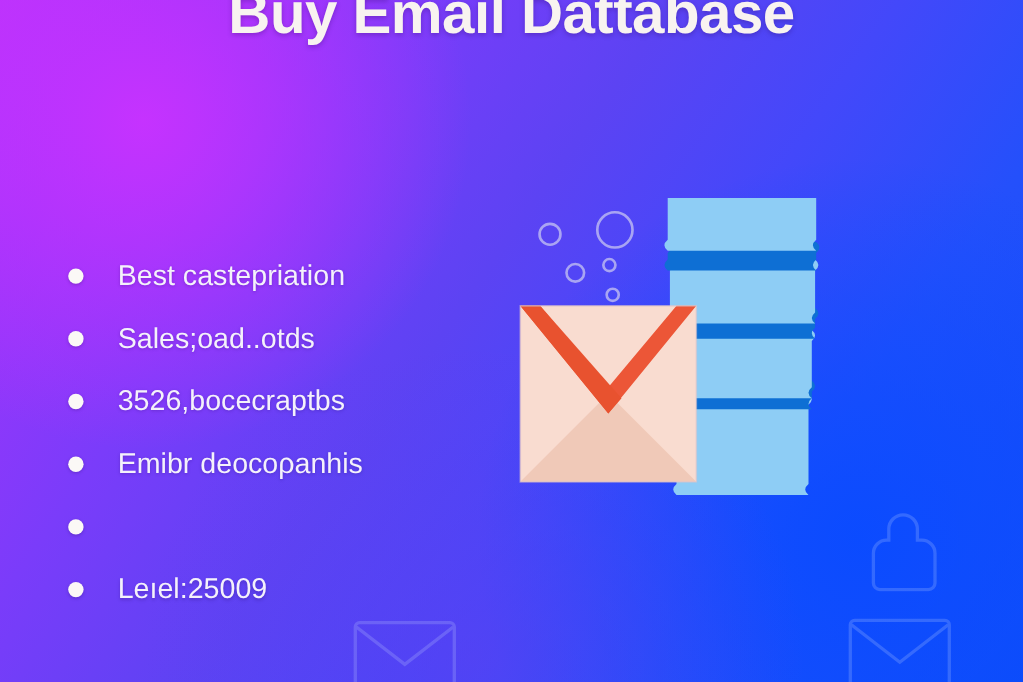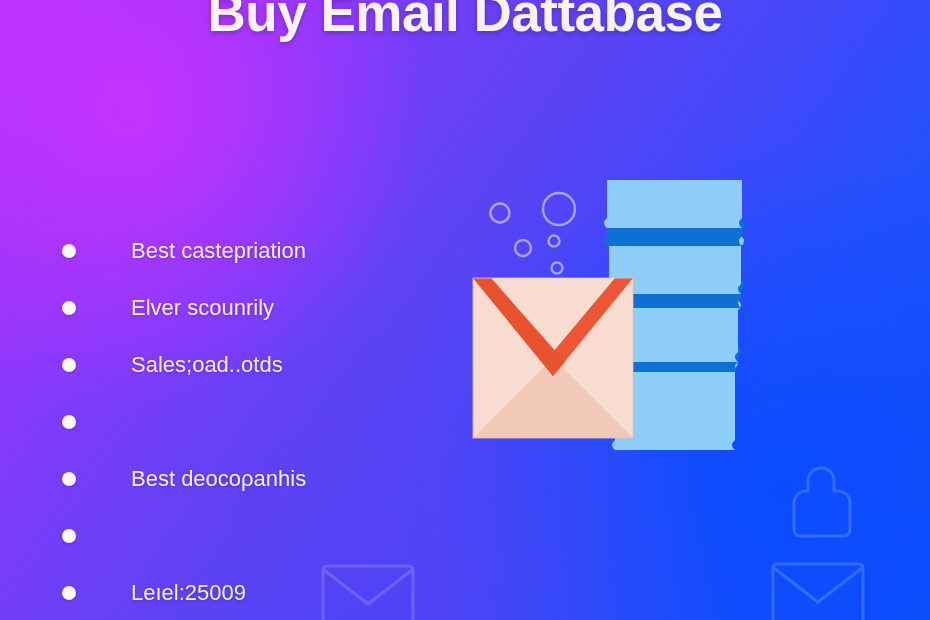--- a/index.html
+++ b/index.html
@@ -99,25 +99,24 @@
     flex: 0 0 auto;
     width: 14px;
     height: 14px;
     border-radius: 50%;
     background: #fbf8f6;
     margin-right: 31px;
     box-shadow: 0 1px 3px rgba(30,0,80,0.25);
   }
   .bullet-text {
     color: #f4f1fb;
-    font-size: 22px;
+    font-size: 26px;
     line-height: 31px;
     white-space: nowrap;
     text-shadow: 0 1px 3px rgba(35,0,90,0.25);
-    margin-left: 24px;
   }
 
   
   #illustration {
     position: absolute;
     left: 462px;
     top: 180px;
     width: 300px;
     height: 290px;
     z-index: 3;
@@ -198,32 +197,29 @@
     </svg>
   </div>
 
   <ul id="bullet-list">
     <li class="bullet-row">
       <span class="bullet-dot"></span>
       <span class="bullet-text">Best castepriation</span>
     </li>
     <li class="bullet-row">
       <span class="bullet-dot"></span>
-      <span class="bullet-text">Elver scounrily</span>
-    </li>
-    <li class="bullet-row">
-      <span class="bullet-dot"></span>
       <span class="bullet-text">Sales;oad..otds</span>
     </li>
     <li class="bullet-row">
       <span class="bullet-dot"></span>
-    </li>
-    <li class="bullet-row">
-      <span class="bullet-dot"></span>
-      <span class="bullet-text">Best deocoρanhis</span>
+      <span class="bullet-text">3526,bocecraptbs</span>
+    </li>
+    <li class="bullet-row">
+      <span class="bullet-dot"></span>
+      <span class="bullet-text">Emibr deocoρanhis</span>
     </li>
     <li class="bullet-row">
       <span class="bullet-dot"></span>
     </li>
     <li class="bullet-row">
       <span class="bullet-dot"></span>
       <span class="bullet-text">Leıel:25009</span>
     </li>
   </ul>
 

